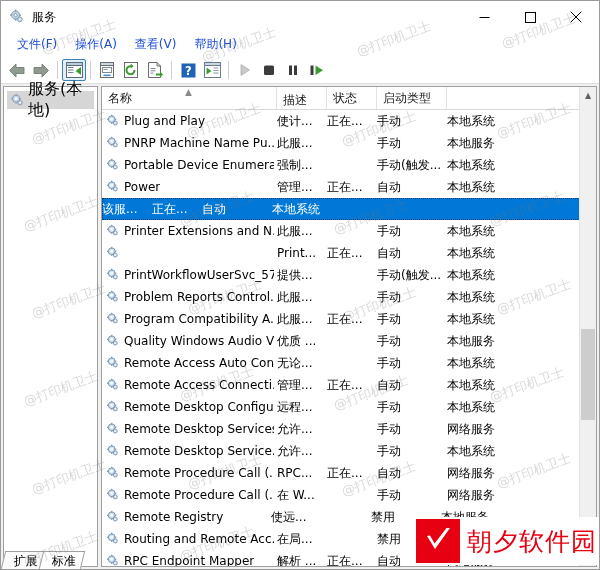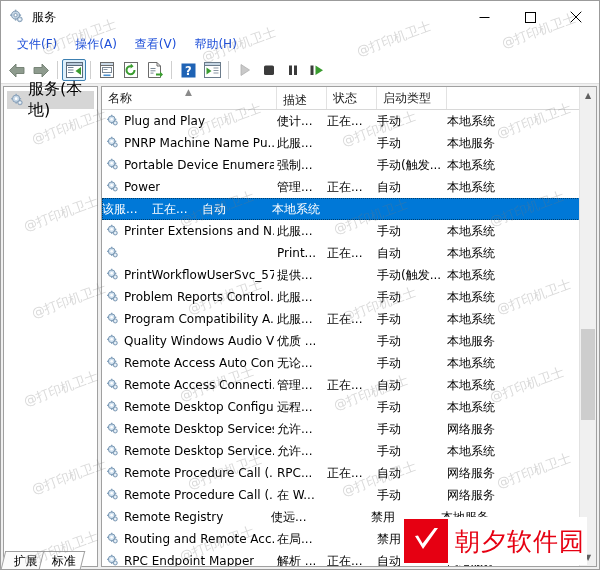--- a/index.html
+++ b/index.html
@@ -294,21 +294,21 @@
     font-size: 13px;
     color: rgba(120,120,120,0.28);
     transform: rotate(-20deg);
     pointer-events: none;
     white-space: nowrap;
     font-family: "DejaVu Sans", "Liberation Sans", sans-serif;
     z-index: 40;
   }
   .logo {
     position: absolute;
-    right: 12px;
+    right: 0;
     bottom: 4px;
     display: flex;
     align-items: center;
     z-index: 60;
     background: #ffffff;
     padding: 2px 2px 2px 4px;
   }
   .logo-mark {
     width: 44px;
     height: 44px;

